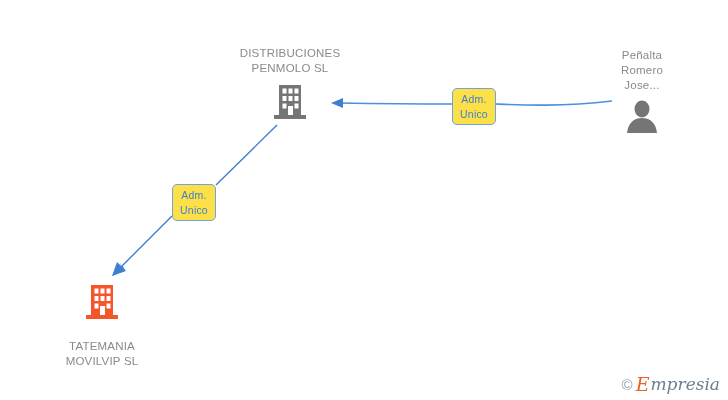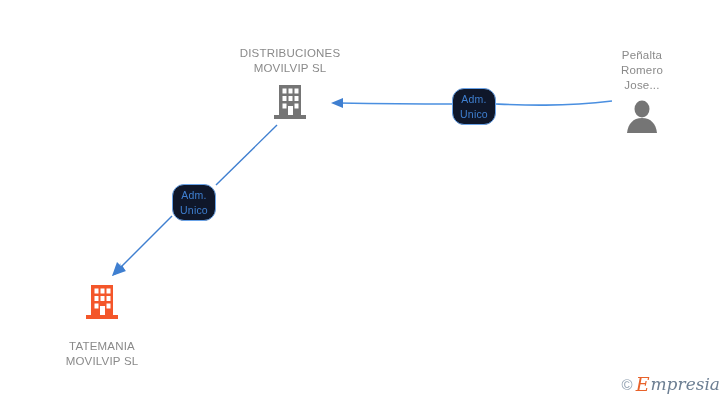--- a/index.html
+++ b/index.html
@@ -50,22 +50,22 @@
   #node-person    { left: 562px; top: 32px; margin-top: 16px;  }
 
   .node.icon-below .node-icon { margin-top: 6px; }
   .node.icon-above .node-label { margin-top: 4px; }
 
   
   .rel-label {
     position: absolute;
     box-sizing: border-box;
     border: 1px solid #6aa3e8;
-    border-radius: 12px;
-    background: #0f172a;
+    border-radius: 5px;
+    background: #fde047;
     color: #3f7fd0;
     font-size: 10.5px;
     line-height: 15px;
     text-align: center;
     padding: 3px 4px 2px 4px;
     white-space: pre-line;
     letter-spacing: 0.2px;
   }
   #rel-person-penmolo   { left: 452px; top: 88px;  width: 44px; }
   #rel-penmolo-tatemania{ left: 172px; top: 184px; width: 44px; }
@@ -116,21 +116,21 @@
     <g>
       <line x1="277" y1="125" x2="216" y2="185" stroke="#3f7fd0" stroke-width="1.4"></line>
       <line x1="172" y1="216" x2="120" y2="268" stroke="#3f7fd0" stroke-width="1.4"></line>
       <polygon points="112,276 125,270 122,265 118,271 121,263" fill="#3f7fd0"></polygon>
       <polygon points="112,276 126,271 117,262" fill="#3f7fd0"></polygon>
     </g>
   </svg>
 
   <div class="node icon-below" id="node-penmolo">
     <div class="node-label">DISTRIBUCIONES
-MOVILVIP  SL</div>
+PENMOLO  SL</div>
     <span class="node-icon">
       <svg width="40" height="40" viewBox="0 0 40 40" xmlns="http://www.w3.org/2000/svg">
         <g fill="#757575">
           <rect x="9" y="3" width="22" height="30"></rect>
           <rect x="4" y="33" width="32" height="4"></rect>
         </g>
         <g fill="#ffffff">
           <rect x="12.5" y="6.5" width="4" height="5"></rect>
           <rect x="18.5" y="6.5" width="4" height="5"></rect>
           <rect x="24.5" y="6.5" width="4" height="5"></rect>

